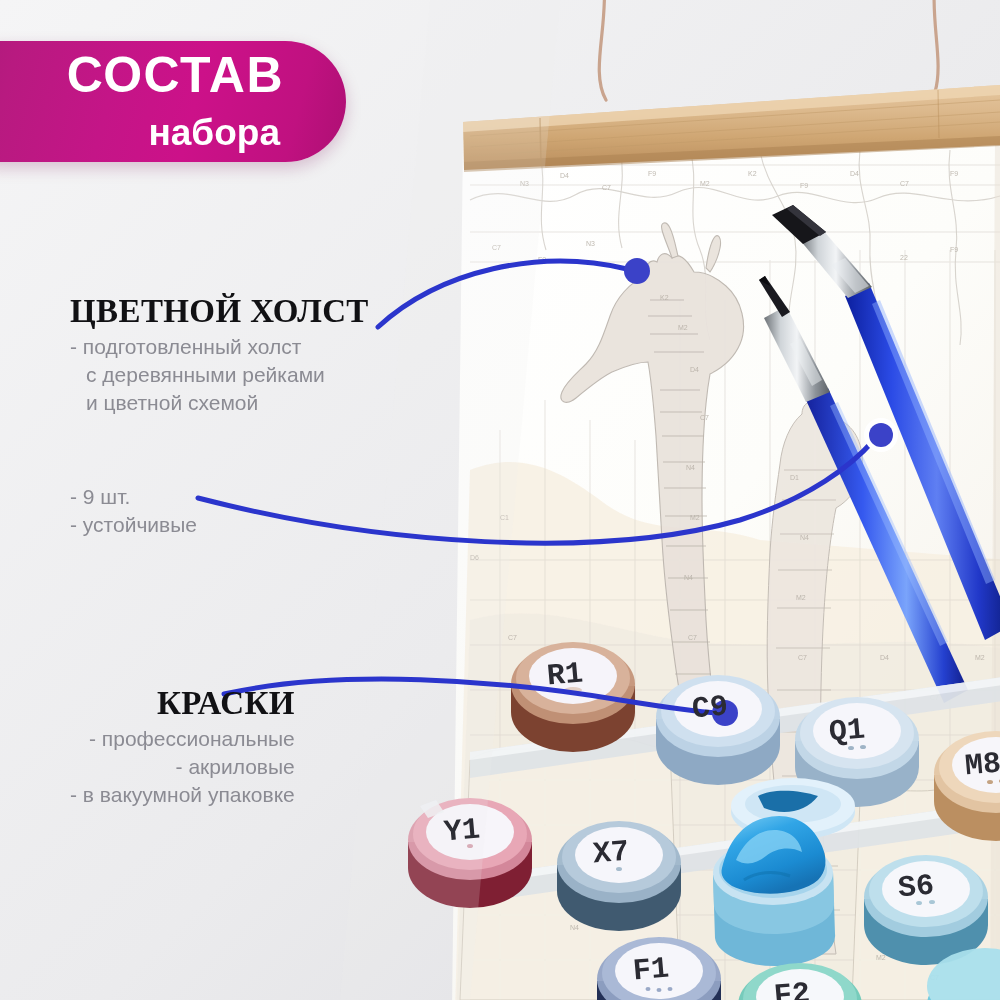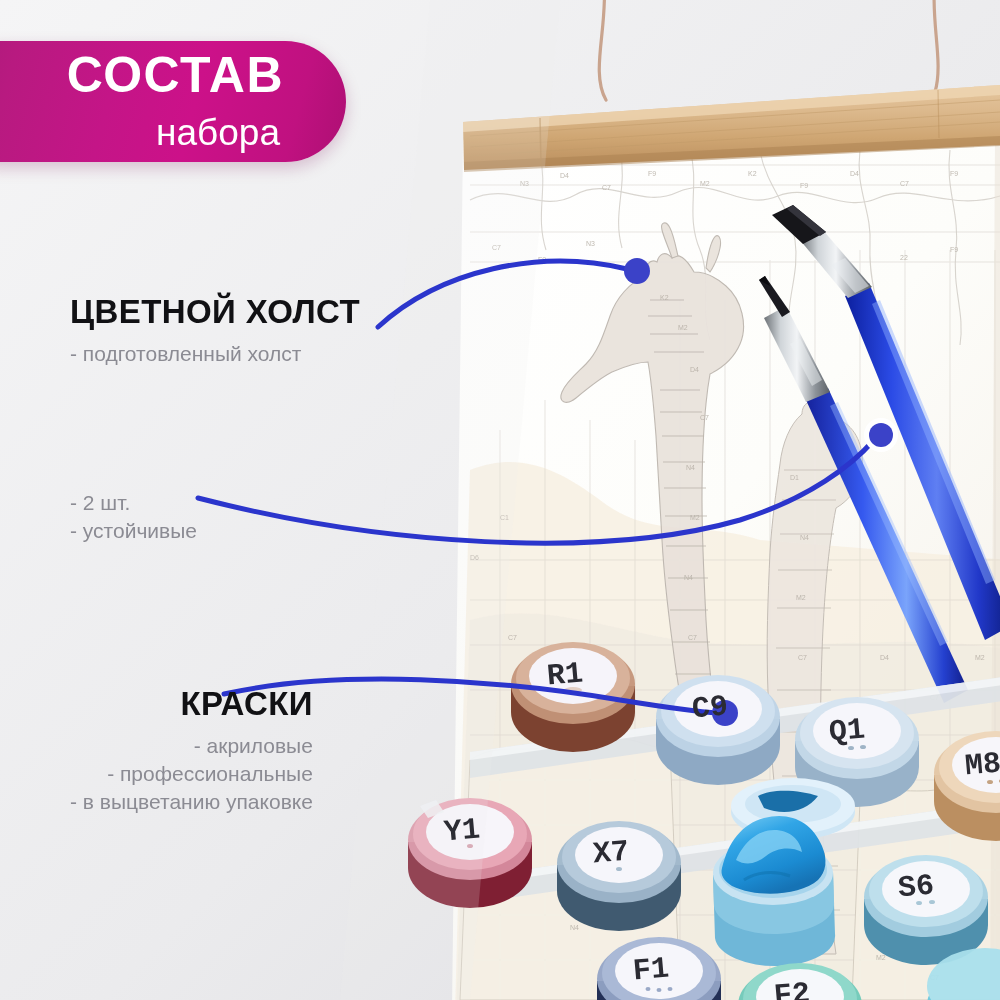--- a/index.html
+++ b/index.html
@@ -26,32 +26,33 @@
     display:flex; flex-direction:column;
     align-items:flex-end; justify-content:center;
     padding-right:62px;
     color:#fff;
   }
   #badge .l1 {
     font-size:50px; font-weight:bold; letter-spacing:1.5px;
     line-height:50px; text-transform:uppercase;
   }
   #badge .l2 {
-    font-size:37px; font-weight:normal; line-height:40px; margin-top:13px;
+    font-size:37px; font-weight:bold; line-height:40px; margin-top:13px;
     margin-right:4px;
     text-align:right;
   }
   
   .block { position:absolute; }
   .blk-title {
     font-size:33px; font-weight:bold; color:#111114;
     letter-spacing:0.4px; text-transform:uppercase;
     white-space:nowrap;
-  }
-  .blk-list { margin-top:9px; }
+    font-family:Liberation Serif, serif;
+  }
+  .blk-list { margin-top:3px; }
   .blk-list li {
     list-style:none; font-size:21px; color:#8b8b93;
     line-height:28px; white-space:nowrap;
   }
   .blk-list li .ind { padding-left:16px; display:inline-block; }
   #block-canvas { left:70px; top:293px; }
   #block-brush  { left:70px; top:480px; }
   #block-paint  { left:70px; top:685px;text-align:right; }
 
   
@@ -415,36 +416,38 @@
 
   <div id="badge">
     <span class="l1">СОСТАВ</span>
     <span class="l2">набора</span>
   </div>
 
   <div class="block" id="block-canvas">
     <div class="blk-title">ЦВЕТНОЙ ХОЛСТ</div>
     <ul class="blk-list">
       <li>- подготовленный холст</li>
+      <li><span class="ind">с деревянными рейками</span></li>
+      <li><span class="ind">и цветной схемой</span></li>
     </ul>
   </div>
 
   <div class="block" id="block-brush">
     <ul class="blk-list">
-      <li>- 2 шт.</li>
+      <li>- 9 шт.</li>
       <li>- устойчивые</li>
     </ul>
   </div>
 
   <div class="block" id="block-paint">
     <div class="blk-title">КРАСКИ</div>
     <ul class="blk-list">
+      <li>- профессиональные</li>
       <li>- акриловые</li>
-      <li>- профессиональные</li>
-      <li>- в выцветанию упаковке</li>
+      <li>- в вакуумной упаковке</li>
     </ul>
   </div>
 
   <div id="pot-labels">
       <div class="pot-label" style="font-size: 30px; left: 547px; top: 658px; transform: rotate(-5deg);">R1</div>
       <div class="pot-label" style="font-size: 30px; left: 692px; top: 691px; transform: rotate(-5deg);">C9</div>
       <div class="pot-label" style="font-size: 30px; left: 829px; top: 714px; transform: rotate(-5deg);">Q1</div>
       <div class="pot-label" style="font-size: 30px; left: 965px; top: 748px; transform: rotate(-5deg);">M8</div>
       <div class="pot-label" style="font-size: 30px; left: 444px; top: 814px; transform: rotate(-5deg);">Y1</div>
       <div class="pot-label" style="font-size: 30px; left: 593px; top: 836px; transform: rotate(-5deg);">X7</div>

